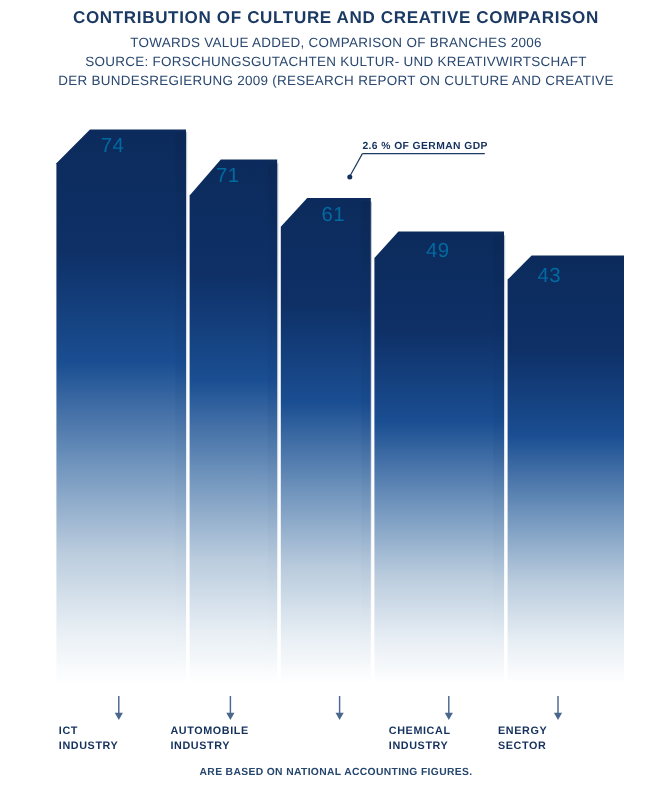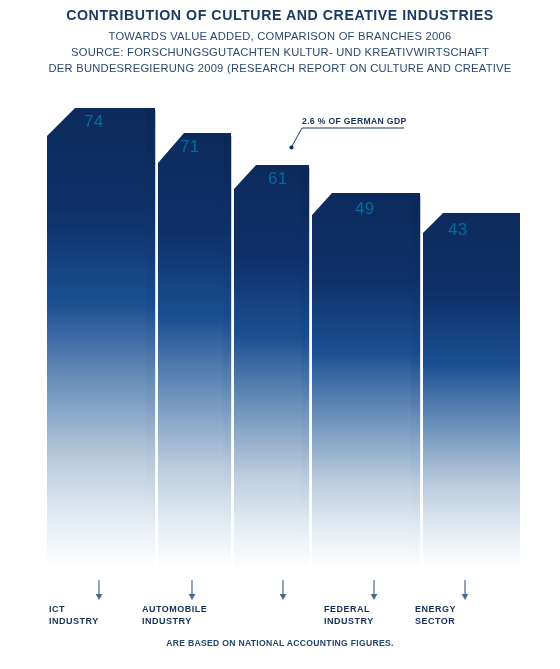--- a/index.html
+++ b/index.html
@@ -67,21 +67,21 @@
     font-size:8.6px;font-weight:bold;letter-spacing:.3px;
     color:#24456d;line-height:12.4px;
   }
 </style>
 </head>
 <body>
 
 <div id="stage">
 
   <div class="header">
-    <div class="title">CONTRIBUTION OF CULTURE AND CREATIVE INDUSTRIES</div>
+    <div class="title">CONTRIBUTION OF CULTURE AND CREATIVE COMPARISON</div>
     <div class="subline first">TOWARDS VALUE ADDED, COMPARISON OF BRANCHES 2006</div>
     <div class="subline">SOURCE: FORSCHUNGSGUTACHTEN KULTUR- UND KREATIVWIRTSCHAFT</div>
     <div class="subline">DER BUNDESREGIERUNG 2009 (RESEARCH REPORT ON CULTURE AND CREATIVE</div>
   </div>
 
   <div class="chart">
 
     <svg class="bars-svg" width="560" height="669" viewBox="0 0 560 669">
       <defs>
         <linearGradient id="barGrad" x1="0" y1="0" x2="0" y2="1">
@@ -161,21 +161,21 @@
 
     <div class="cat" style="left:49px;top:604px;width:100px;">
       <span>ICT</span>
       <span class="cat-l2">INDUSTRY</span>
     </div>
     <div class="cat" style="left:142px;top:604px;width:100px;">
       <span>AUTOMOBILE</span>
       <span class="cat-l2">INDUSTRY</span>
     </div>
     <div class="cat" style="left:324px;top:604px;width:100px;">
-      <span>FEDERAL</span>
+      <span>CHEMICAL</span>
       <span class="cat-l2">INDUSTRY</span>
     </div>
     <div class="cat" style="left:415px;top:604px;width:100px;">
       <span>ENERGY</span>
       <span class="cat-l2">SECTOR</span>
     </div>
   </div>
 
   <div class="footnote" style="top:637px;">
     <div>ARE BASED ON NATIONAL ACCOUNTING FIGURES.</div>

